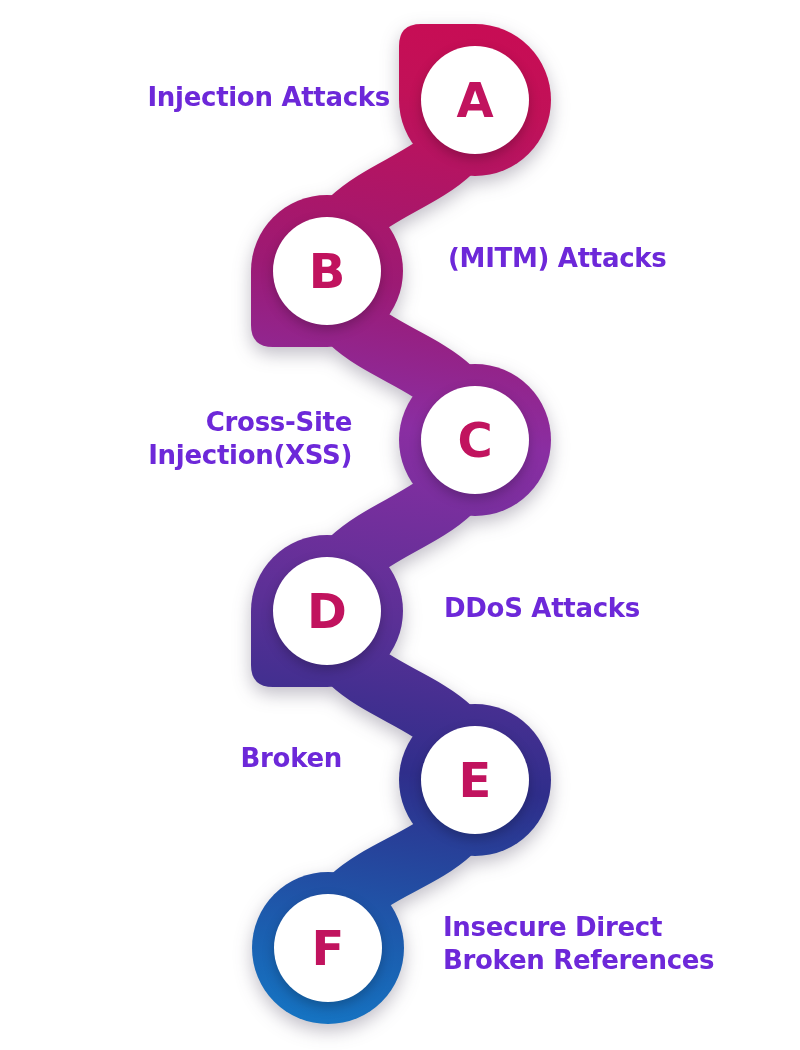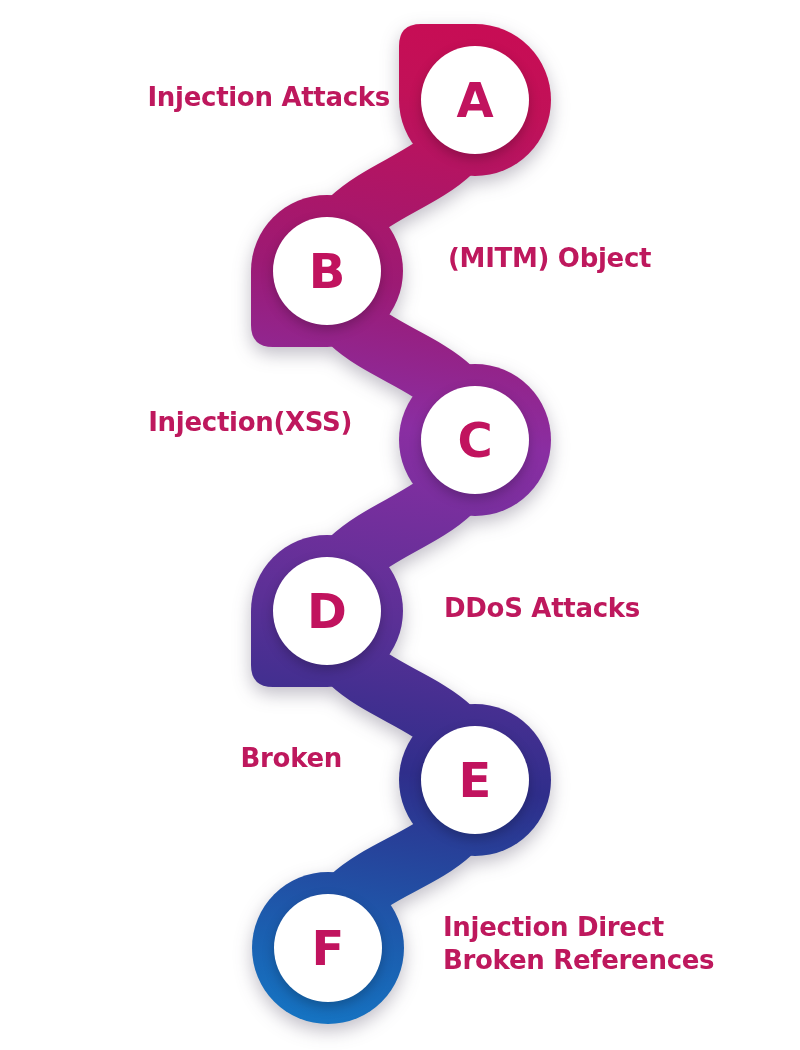--- a/index.html
+++ b/index.html
@@ -23,21 +23,21 @@
     font-family:"DejaVu Sans", sans-serif;
     font-weight:bold;
     font-size:48px;
     text-anchor:middle;
   }
   .label{
     position:absolute;
     font-weight:bold;
     font-size:26px;
     line-height:33px;
-    color:#be185d;
+    color:#6d28d9;
     letter-spacing:-0.3px;
     white-space:nowrap;
   }
   .label span{display:block;}
   .label span:empty{display:none;}
   .label-left{text-align:right;}
   .label-right{text-align:left;}
 </style>
 </head>
 <body>
@@ -96,34 +96,35 @@
       <text class="node-letter" x="328" y="948" dy="17" fill="#C1135E">F</text>
     </g>
   </svg>
 
   <div class="label label-left" style="right:410px; top:81px;">
     <span>Injection Attacks</span>
 
   </div>
 
   <div class="label label-right" style="left:448px; top:242px;">
-    <span>(MITM) Object</span>
+    <span>(MITM) Attacks</span>
   </div>
 
   <div class="label label-left" style="right:448px; top:406px;">
+    <span>Cross-Site</span>
     <span>Injection(XSS)</span>
   </div>
 
   <div class="label label-right" style="left:444px; top:592px;text-align:right;">
     <span>DDoS Attacks</span>
 
   </div>
 
   <div class="label label-left" style="right:458px; top:742px;">
     <span>Broken</span>
   </div>
 
   <div class="label label-right" style="left:443px; top:911px;">
-    <span>Injection Direct</span>
+    <span>Insecure Direct</span>
     <span>Broken References</span>
   </div>
 
 </div>
 
 </body></html>

